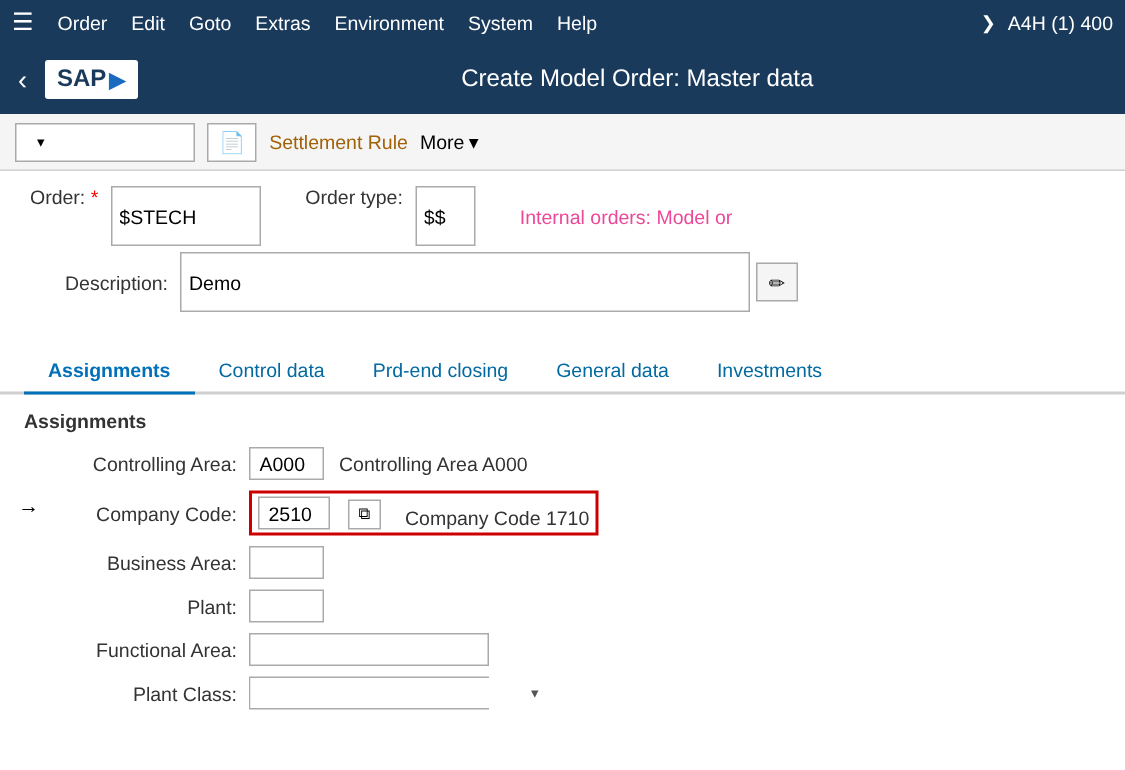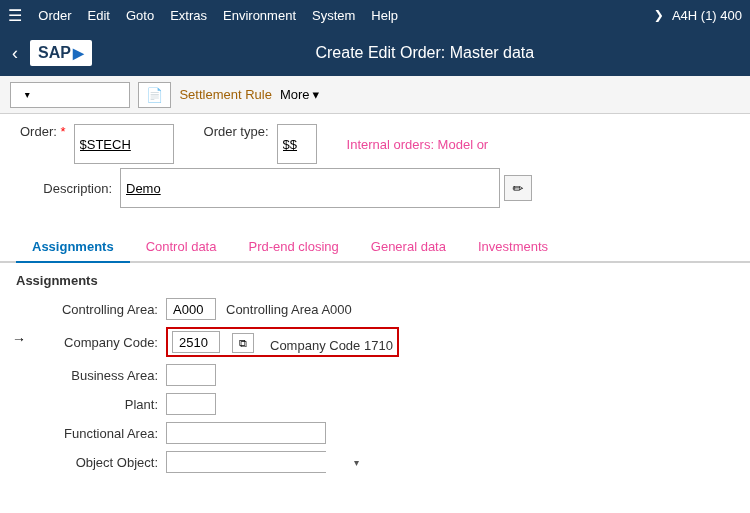--- a/index.html
+++ b/index.html
@@ -104,21 +104,20 @@
     .form-label {
       text-align: right;
       color: #333;
       padding-right: 8px;
     }
     .form-input {
       border: 1px solid #aaa;
       padding: 19px 5px;
       height: 22px;
       font-size: 13px;
-      text-decoration: underline;
     }
     .order-row { display: flex; align-items: center; gap: 30px; }
     .order-group { display: flex; }
     .edit-icon-btn {
       border: 1px solid #aaa;
       background: #f5f5f5;
       height: 26px;
       width: 28px;
       cursor: pointer;
       display: flex;
@@ -131,21 +130,21 @@
     .tabs-bar {
       border-bottom: 2px solid #d0d0d0;
       display: flex;
       padding: 0 16px;
       margin-top: 8px;
     }
     .tab {
       padding: 7px 16px;
       cursor: pointer;
       font-size: 13px;
-      color: #ec4899;
+      color: #0369a1;
       border-bottom: 2px solid transparent;
       margin-bottom: -2px;
     }
     .tab.active {
       color: #0070b8;
       border-bottom: 2px solid #0070b8;
       font-weight: bold;
     }
 
     
@@ -221,21 +220,21 @@
     <span>A4H (1) 400</span>
   </span>
 </div>
 
 <div class="header-bar">
   <span class="header-back">‹</span>
   <div class="sap-logo">
     <span class="logo-text">SAP</span>
     <span class="logo-arrow">▶</span>
   </div>
-  <span class="header-title">Create Edit Order: Master data</span>
+  <span class="header-title">Create Model Order: Master data</span>
 </div>
 
 <div class="toolbar">
   <div class="toolbar-dropdown">
     <span>&nbsp;</span>
     <span class="dd-arrow">▾</span>
   </div>
   <div class="toolbar-icon-btn">
     <span style="font-size:14px;">📄</span>
   </div>
@@ -310,21 +309,21 @@
         <span class="field-label">Plant:</span>
         <input class="field-input" type="text" style="width: 50px;" value="">
       </div>
 
       <div class="field-row">
         <span class="field-label">Functional Area:</span>
         <input class="field-input" type="text" style="width: 160px;" value="">
       </div>
 
       <div class="field-row">
-        <span class="field-label">Object Object:</span>
+        <span class="field-label">Plant Class:</span>
         <div style="display:flex;align-items:center;border:1px solid #aaa;background:#fff;width:160px;height:22px;">
           <input type="text" style="border: none; outline: none; flex: 1 1 0%; font-size: 13px; padding: 0px 4px; height: 20px;" value="">
           <span style="font-size:10px;padding:0 3px;color:#555;">▾</span>
         </div>
       </div>
     </div>
   </div>
 </div>
 
 </body></html>

